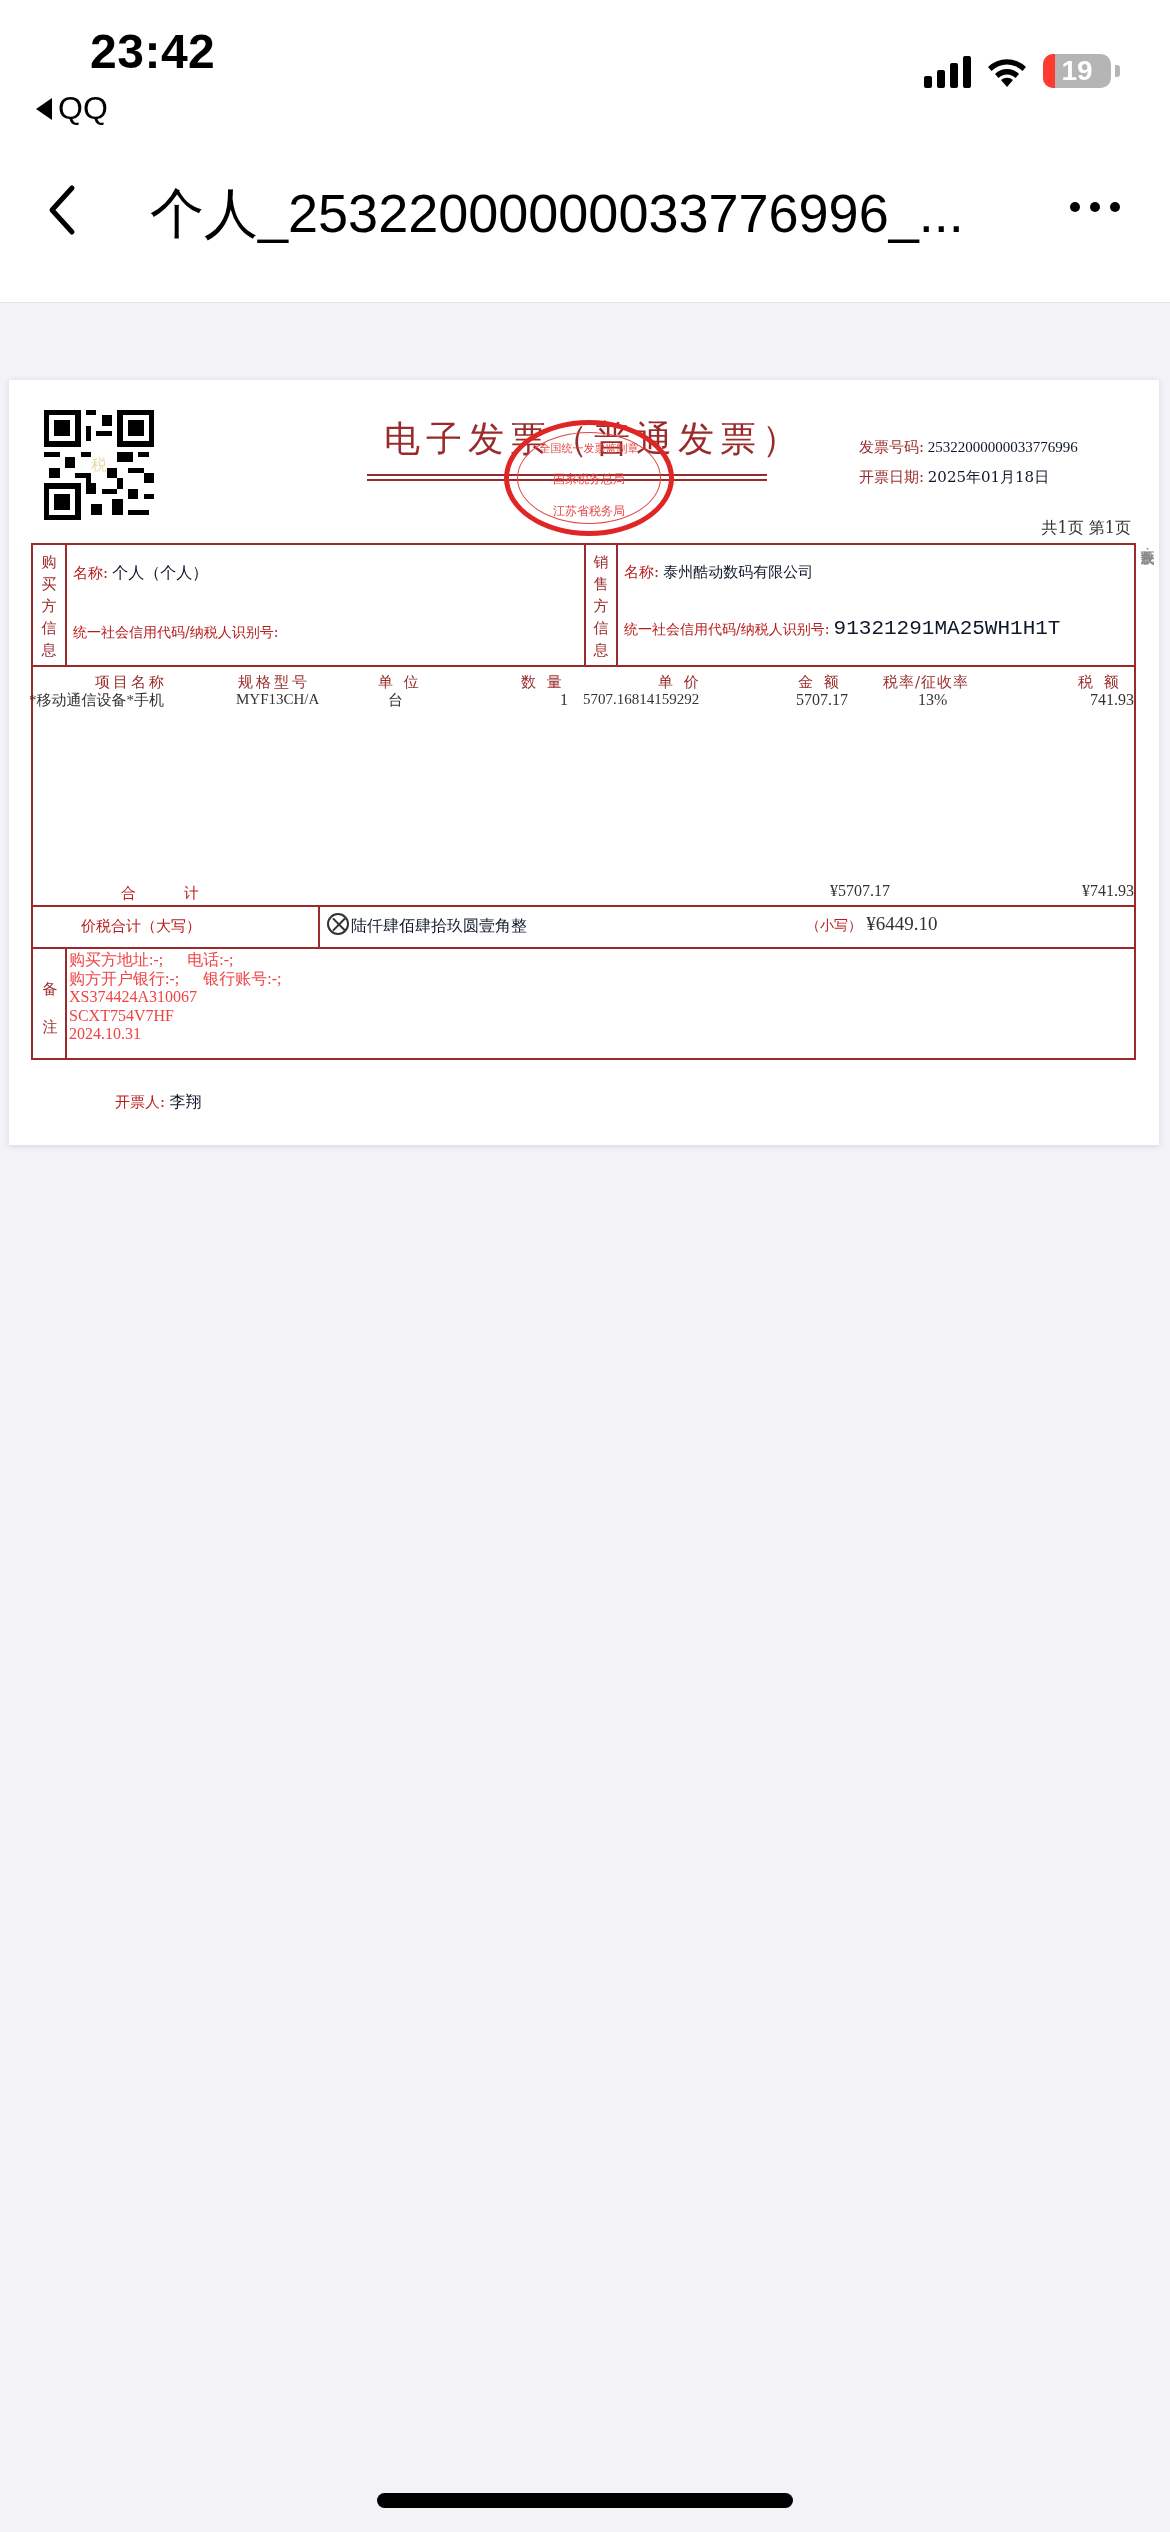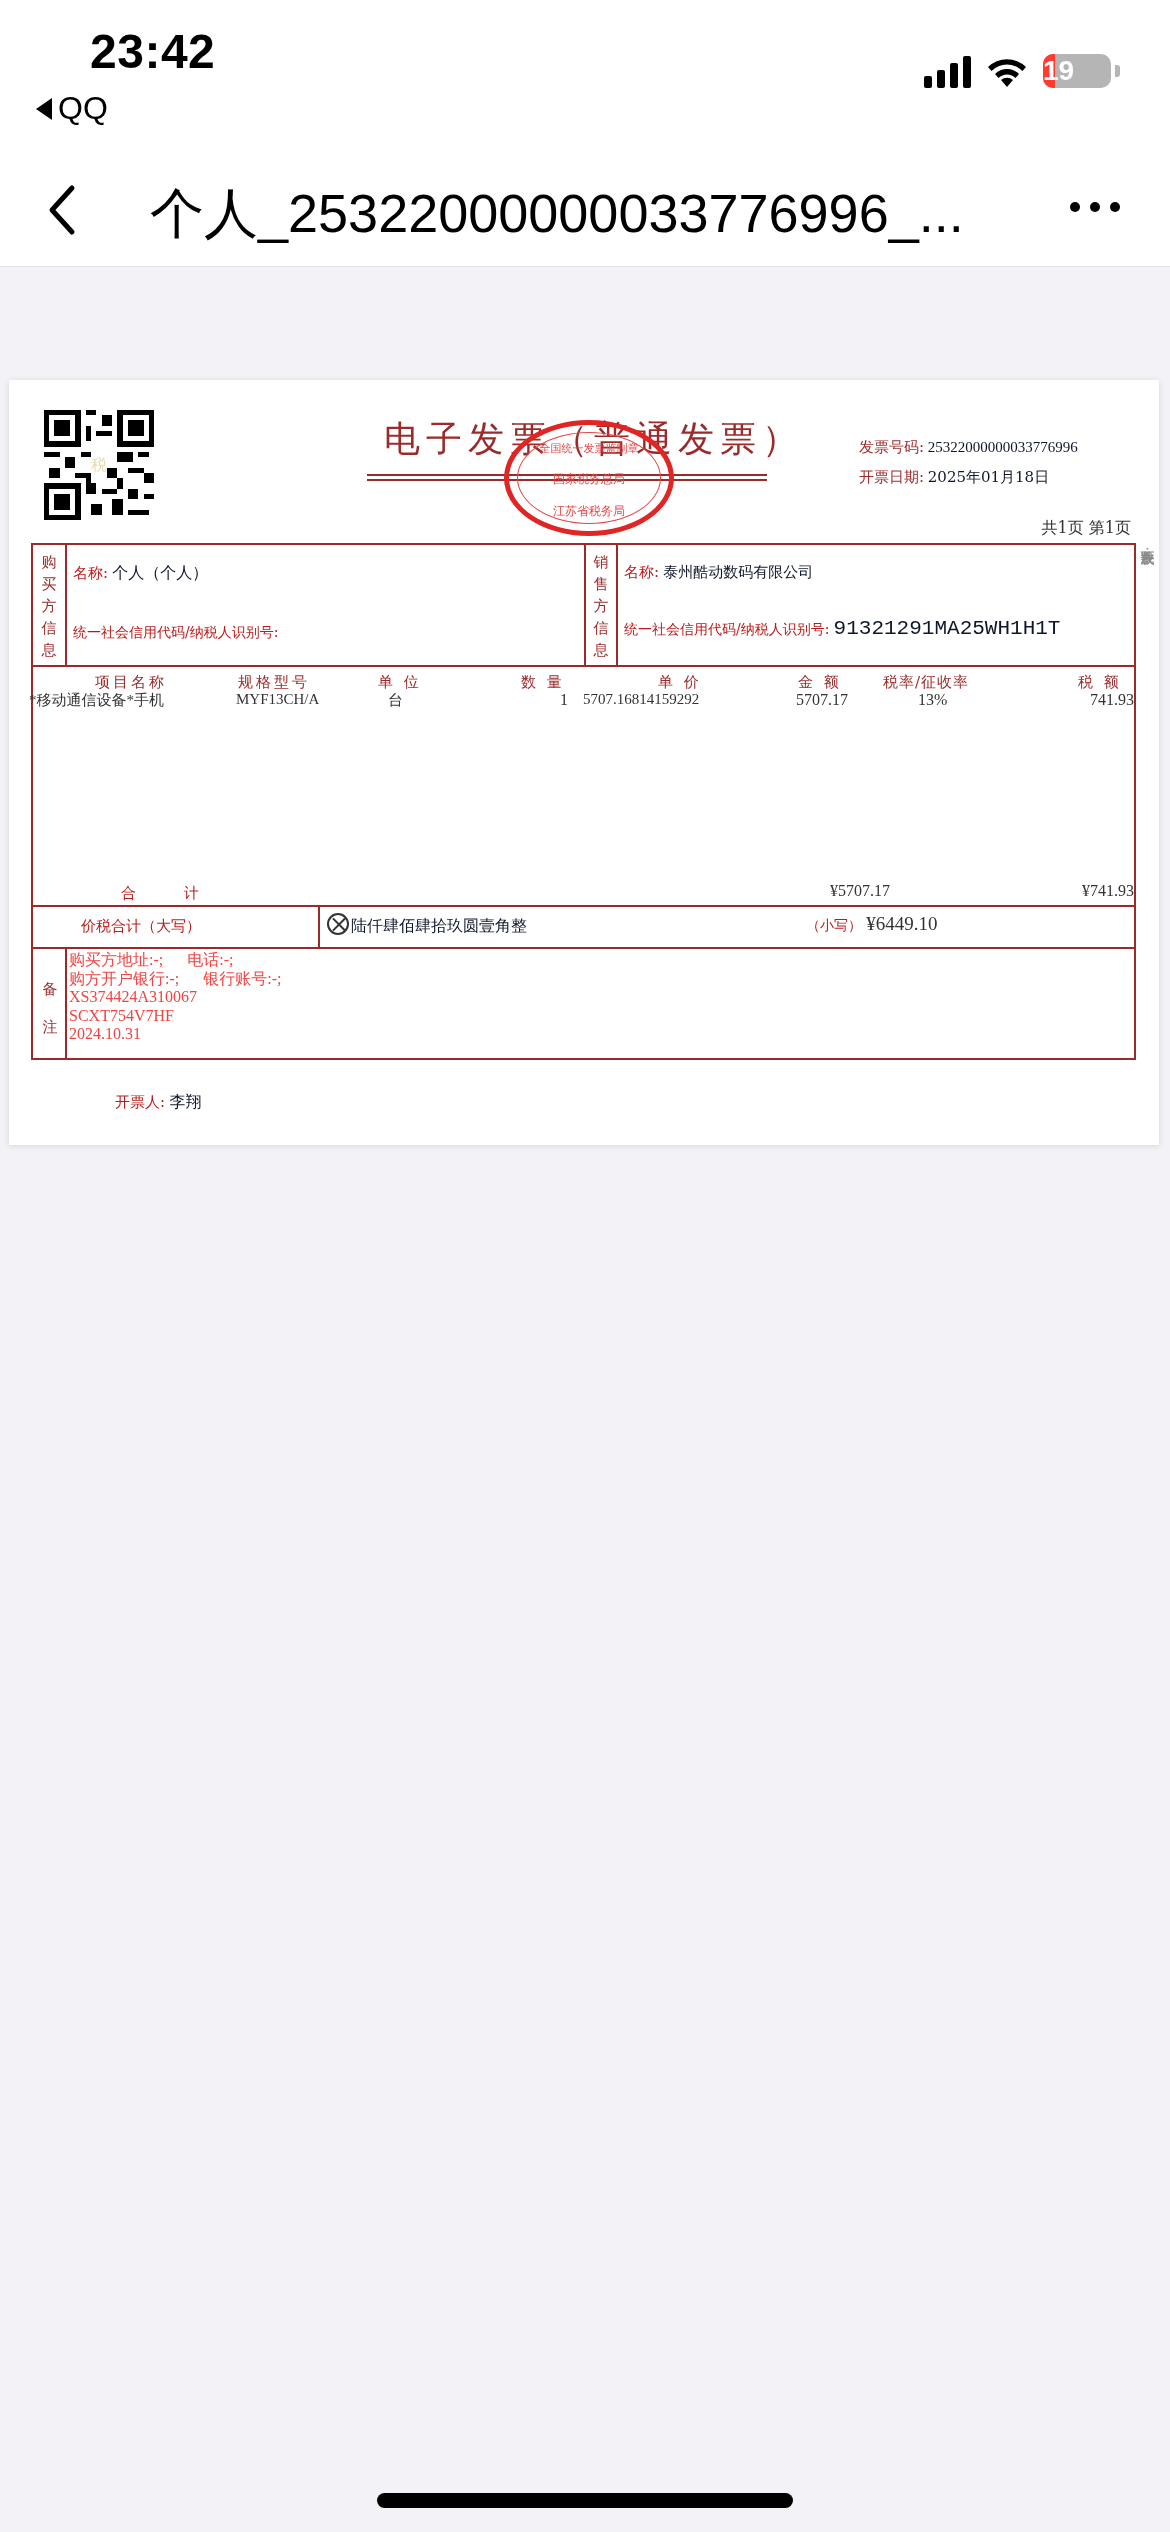--- a/index.html
+++ b/index.html
@@ -1,28 +1,28 @@
 <!DOCTYPE html>
 <html><head>
 <meta charset="utf-8">
 <style>
   * { box-sizing: border-box; margin: 0; padding: 0; }
   html, body { width: 1170px; height: 2532px; overflow: hidden; }
   body { background: #f2f2f7; font-family: "Liberation Sans", sans-serif; position: relative; }
 
   
-  .top { position: absolute; left: 0; top: 0; width: 1170px; height: 267px; background: #ffffff; border-bottom: 1px solid #e4e4e8; }
+  .top { position: absolute; left: 0; top: 0; width: 1170px; height: 303px; background: #ffffff; border-bottom: 1px solid #e4e4e8; }
   .time { position: absolute; left: 90px; top: 24px; font-size: 48px; font-weight: 700; color: #000; letter-spacing: 0.5px; }
   .back-app { position: absolute; left: 36px; top: 90px; font-size: 32px; color: #000; display: flex; align-items: center; gap: 6px; }
   .back-app .tri { width: 0; height: 0; border-top: 11px solid transparent; border-bottom: 11px solid transparent; border-right: 16px solid #000; }
   .status-right { position: absolute; right: 50px; top: 54px; display: flex; align-items: center; gap: 14px; }
   .signal { display: flex; align-items: flex-end; gap: 5px; height: 34px; }
   .signal i { display: block; width: 8px; background: #000; border-radius: 2px; }
   .wifi { width: 44px; height: 34px; }
-  .battery { position: relative; width: 68px; height: 34px; border-radius: 10px; background: #b5b5b5; overflow: hidden; display: flex; align-items: center; }
+  .battery { position: relative; width: 68px; height: 34px; border-radius: 10px; background: #b5b5b5; overflow: hidden; display: flex; align-items: center; justify-content: center; }
   .battery .fill { position: absolute; left: 0; top: 0; bottom: 0; width: 12px; background: #ff3b30; }
   .battery span { position: relative; color: #fff; font-weight: 700; font-size: 28px; }
   .battery-cap { width: 5px; height: 12px; background: #b5b5b5; border-radius: 0 3px 3px 0; margin-left: -12px; }
 
   .nav { position: absolute; left: 0; top: 160px; width: 1170px; height: 100px; }
   .nav-back { position: absolute; left: 42px; top: 20px; width: 40px; height: 60px; }
   .nav-title { position: absolute; left: 150px; top: 18px; width: 860px; font-size: 54px; color: #000; white-space: nowrap; overflow: hidden; text-overflow: ellipsis; }
   .nav-more { position: absolute; right: 50px; top: 42px; display: flex; gap: 10px; }
   .nav-more i { display: block; width: 10px; height: 10px; background: #000; border-radius: 50%; }
 

